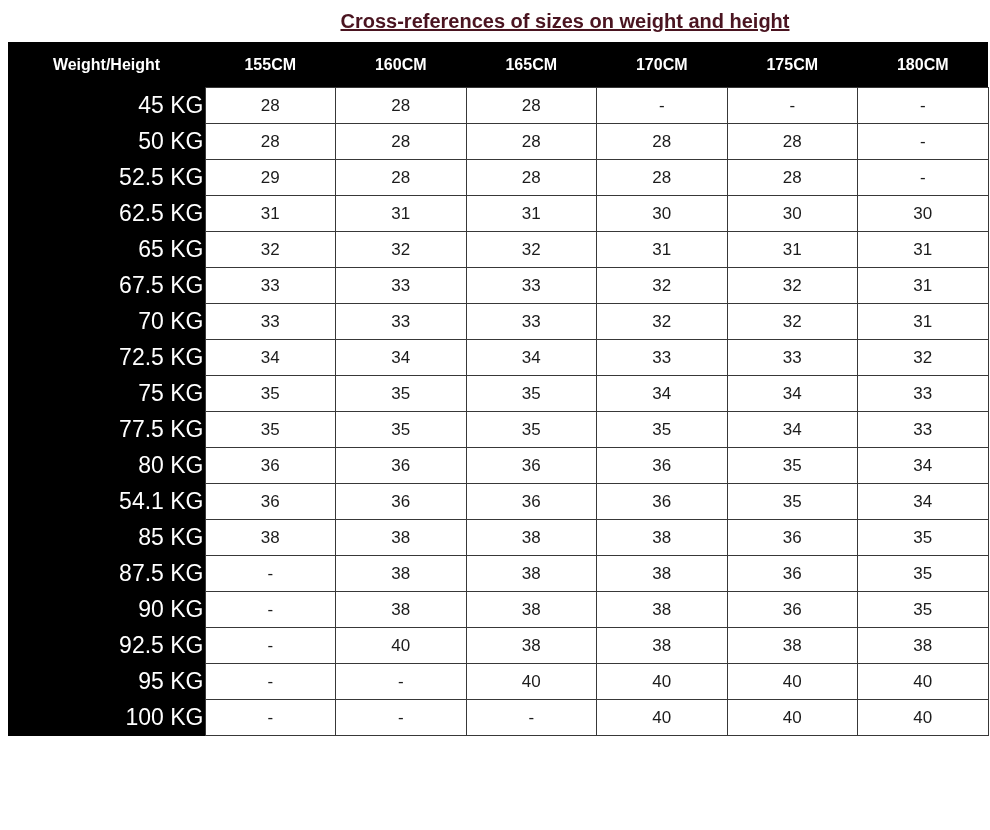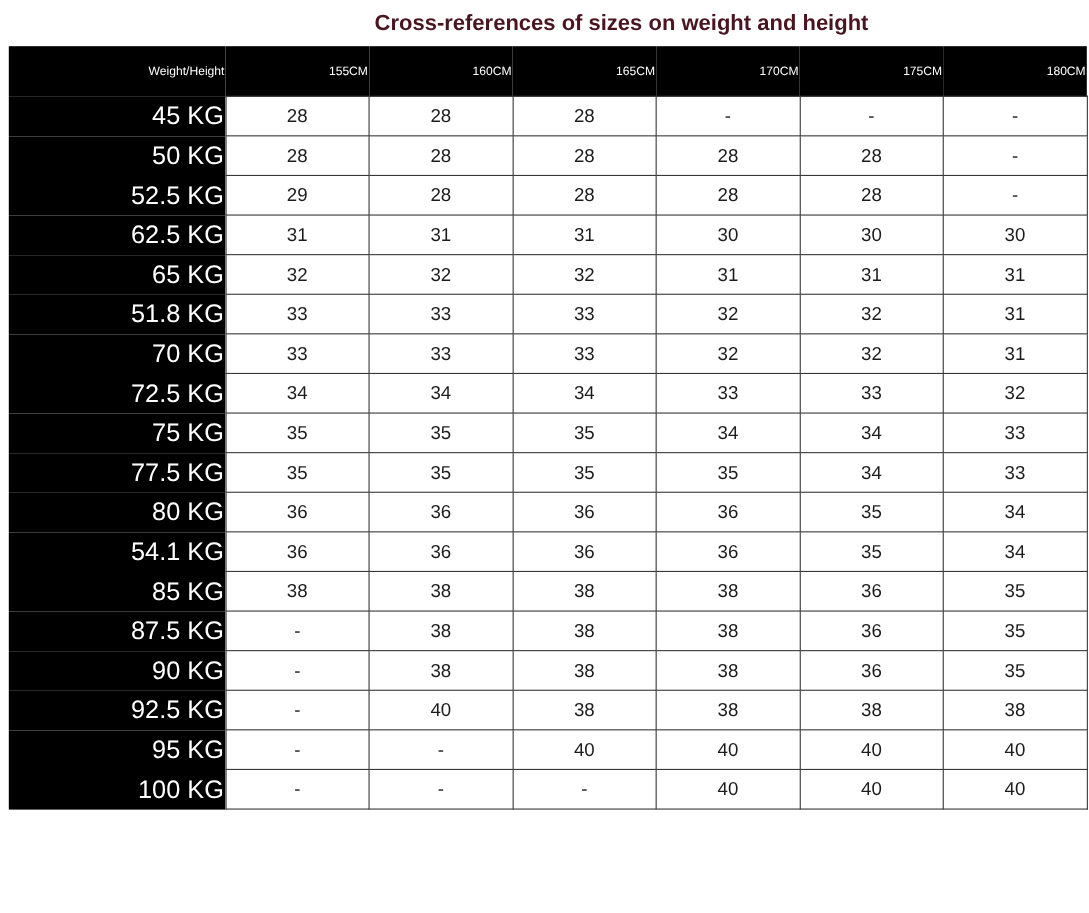--- a/index.html
+++ b/index.html
@@ -13,35 +13,36 @@
     font-family: "Liberation Sans", sans-serif;
     overflow: hidden;
   }
   .page-title {
     margin: 9px 0 9px 140px;
     text-align: center;
     font-size: 20px;
     line-height: 24px;
     font-weight: bold;
     color: var(--title-color, #4a1420);
+    text-decoration: underline;
   }
   table.size-table {
     border-collapse: collapse;
     table-layout: fixed;
     margin-left: 8px;
     width: 980px;
   }
   table.size-table th {
     background: var(--header-bg, #000);
     color: var(--header-text, #fff);
-    font-weight: normal;
-    font-size: 11px;
+    font-weight: bold;
+    font-size: 16px;
     height: 43px;
     border: 0;
-    text-align: right;
+    text-align: center;
     vertical-align: middle;
   }
   table.size-table td.wlabel {
     background: var(--header-bg, #000);
     color: var(--header-text, #fff);
     font-size: 23px;
     text-align: right;
     vertical-align: middle;
     border: 0;
   }
@@ -121,21 +122,21 @@
       <tr>
         <td class="wlabel">65 KG</td>
         <td class="val">32</td>
         <td class="val">32</td>
         <td class="val">32</td>
         <td class="val">31</td>
         <td class="val">31</td>
         <td class="val">31</td>
       </tr>
       <tr>
-        <td class="wlabel">51.8 KG</td>
+        <td class="wlabel">67.5 KG</td>
         <td class="val">33</td>
         <td class="val">33</td>
         <td class="val">33</td>
         <td class="val">32</td>
         <td class="val">32</td>
         <td class="val">31</td>
       </tr>
       <tr>
         <td class="wlabel">70 KG</td>
         <td class="val">33</td>

